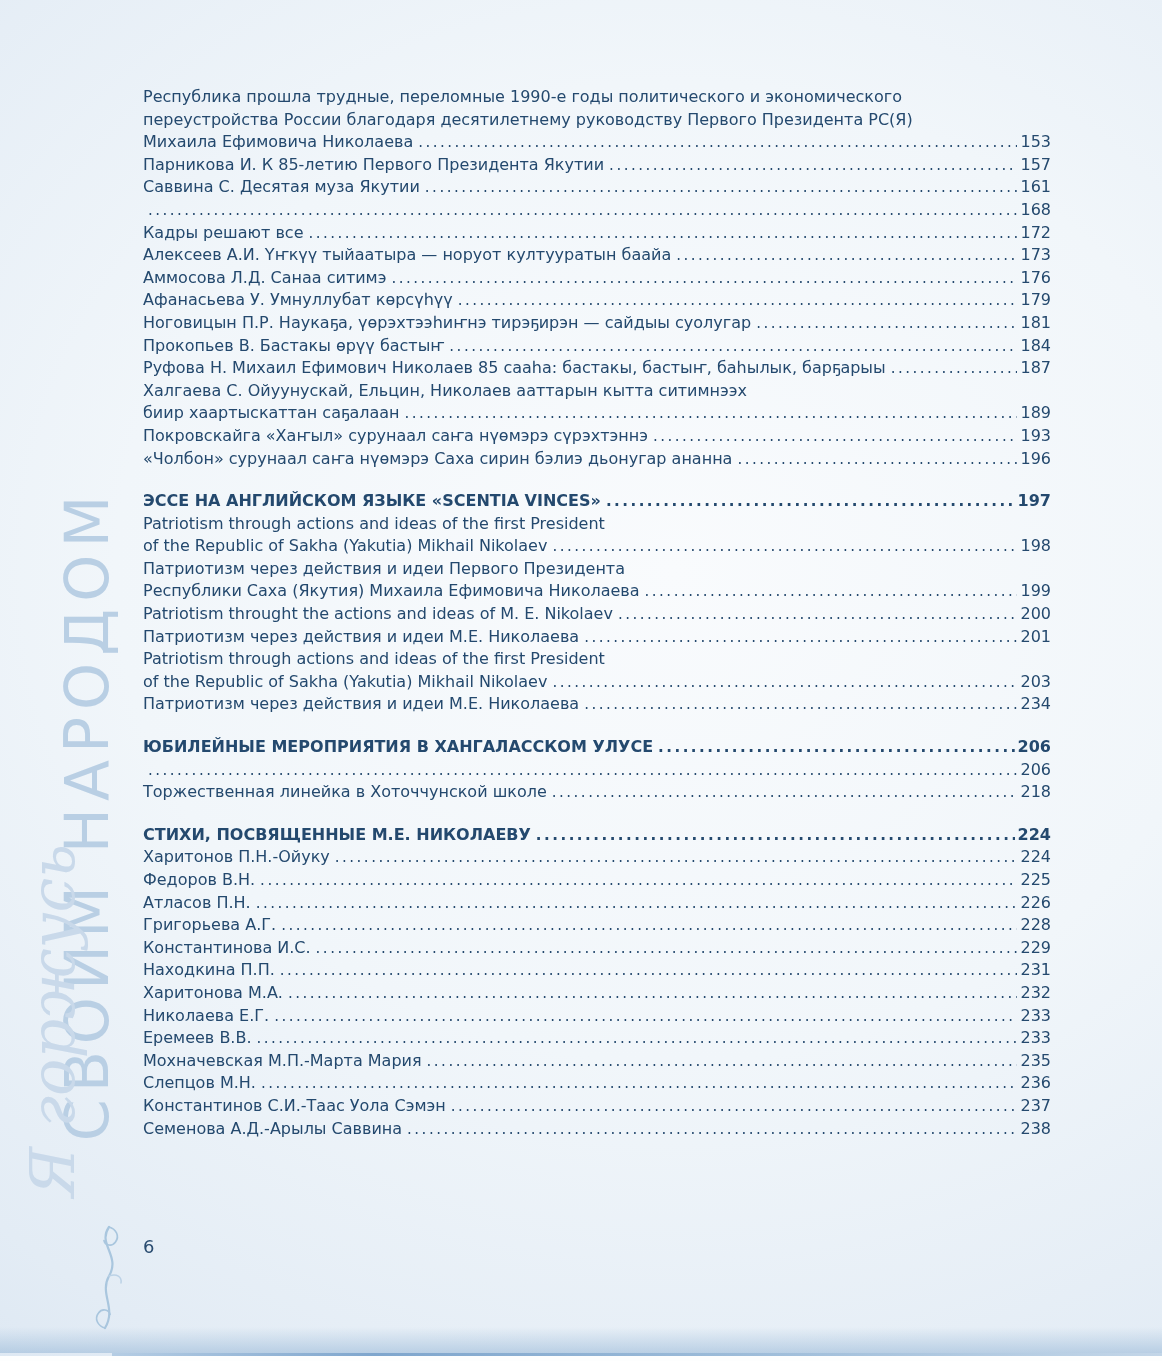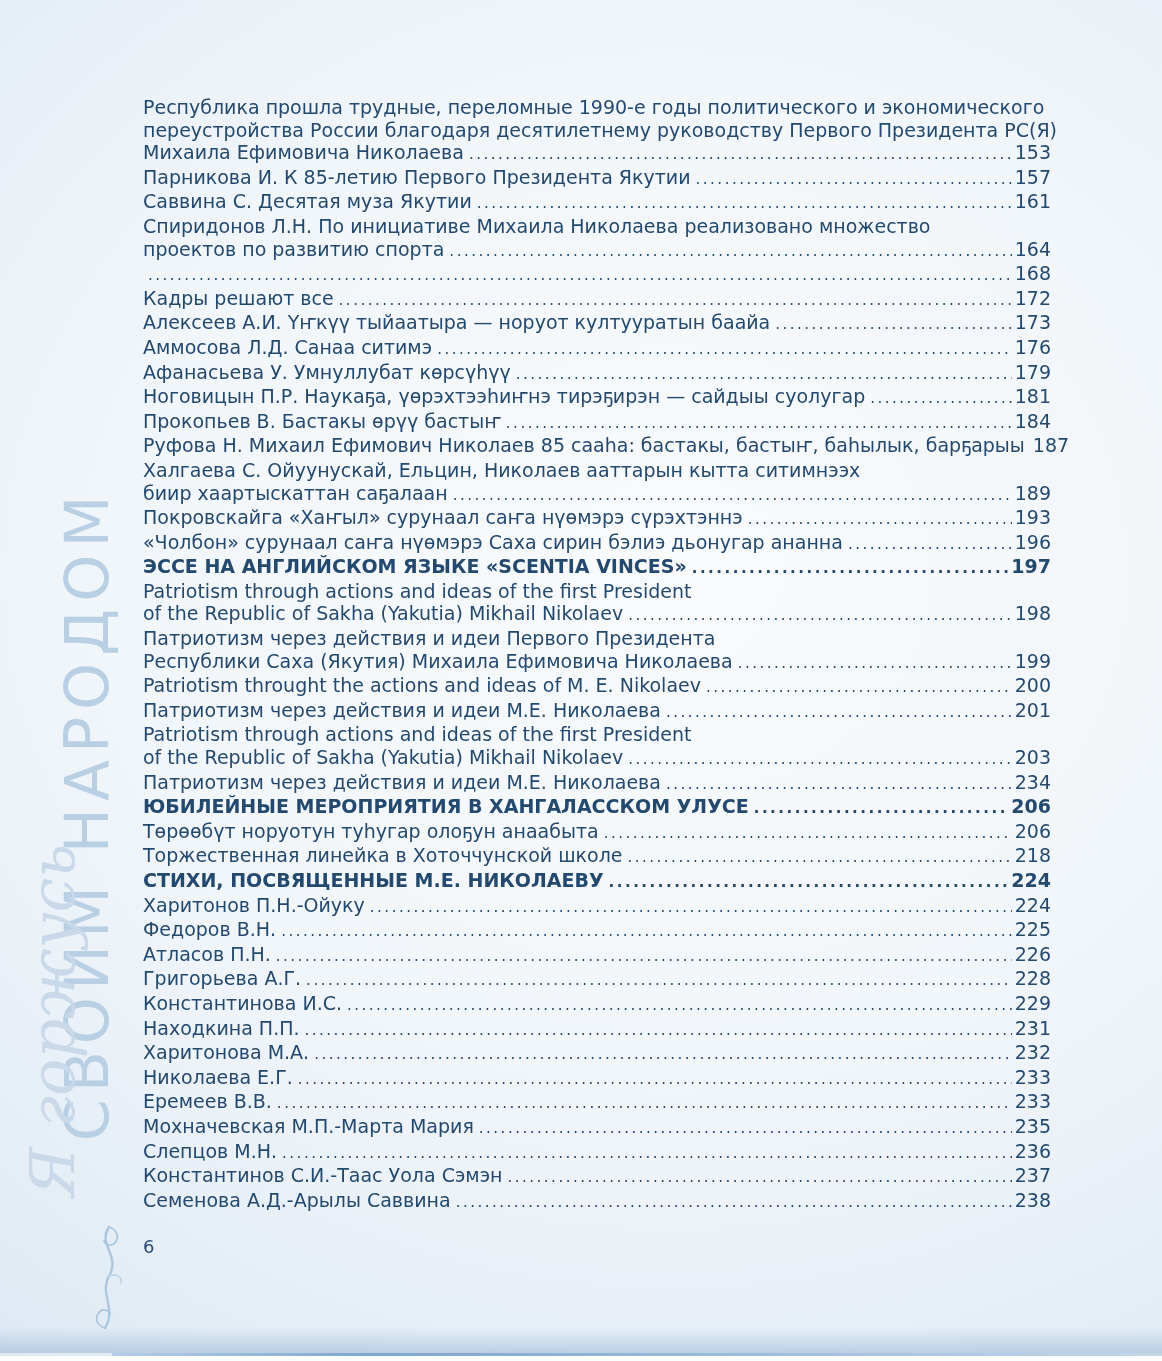--- a/index.html
+++ b/index.html
@@ -4,22 +4,22 @@
 <title>Содержание — стр. 6</title>
 <style>
   html,body{margin:0;padding:0;background:#cfdeed;}
   .page{
     position:relative;width:1162px;height:1361px;overflow:hidden;margin:0 auto;
     background:radial-gradient(ellipse 120% 90% at 58% 42%, #f9fbfd 0%, #f1f6fa 40%, #e3ecf5 72%, #d3e1ef 100%);
     font-family:"DejaVu Sans","Liberation Sans",sans-serif;
     color:#24496e;
   }
   
-  .toc{position:absolute;left:143px;top:96px;width:908px;font-size:19px;line-height:22.6px;}
-  .toc-section + .toc-section{}
+  .toc{position:absolute;left:143px;top:86px;width:908px;font-size:16px;line-height:22.6px;}
+  .toc-section + .toc-section{margin-top:20px;}
   .toc-heading{font-weight:700;}
   .toc-row{display:flex;align-items:baseline;}
   .toc-text{flex:0 0 auto;white-space:nowrap;}
   .leader{flex:1 1 auto;overflow:hidden;white-space:nowrap;margin:0 3px 0 5px;}
   .leader::after{
     content:"........................................................................................................................................................................................................";
     letter-spacing:2.5px;font-size:15px;
   }
   .toc-page{flex:0 0 auto;text-align:left;min-width:30px;}
   
@@ -76,30 +76,20 @@
         </div>
         <div class="toc-entry">
           <div class="toc-row">
             <span class="toc-text">Саввина С. Десятая муза Якутии</span>
             <span class="leader"></span>
             <span class="toc-page">161</span>
           </div>
         </div>
         <div class="toc-entry">
           <div class="toc-row">
-            <span class="toc-text">Спиридонов Л.Н. По инициативе Михаила Николаева реализовано множество</span>
-          </div>
-          <div class="toc-row">
-            <span class="toc-text">проектов по развитию спорта</span>
-            <span class="leader"></span>
-            <span class="toc-page">164</span>
-          </div>
-        </div>
-        <div class="toc-entry">
-          <div class="toc-row">
             <span class="leader"></span>
             <span class="toc-page">168</span>
           </div>
         </div>
         <div class="toc-entry">
           <div class="toc-row">
             <span class="toc-text">Кадры решают все</span>
             <span class="leader"></span>
             <span class="toc-page">172</span>
           </div>
@@ -230,21 +220,20 @@
         </div>
       </section>
       <section class="toc-section">
         <div class="toc-row toc-heading">
           <span class="toc-text">ЮБИЛЕЙНЫЕ МЕРОПРИЯТИЯ В ХАНГАЛАССКОМ УЛУСЕ</span>
           <span class="leader"></span>
           <span class="toc-page">206</span>
         </div>
         <div class="toc-entry">
           <div class="toc-row">
-            <span class="toc-text">Төрөөбүт норуотун туһугар олоҕун анаабыта</span>
             <span class="leader"></span>
             <span class="toc-page">206</span>
           </div>
         </div>
         <div class="toc-entry">
           <div class="toc-row">
             <span class="toc-text">Торжественная линейка в Хоточчунской школе</span>
             <span class="leader"></span>
             <span class="toc-page">218</span>
           </div>

